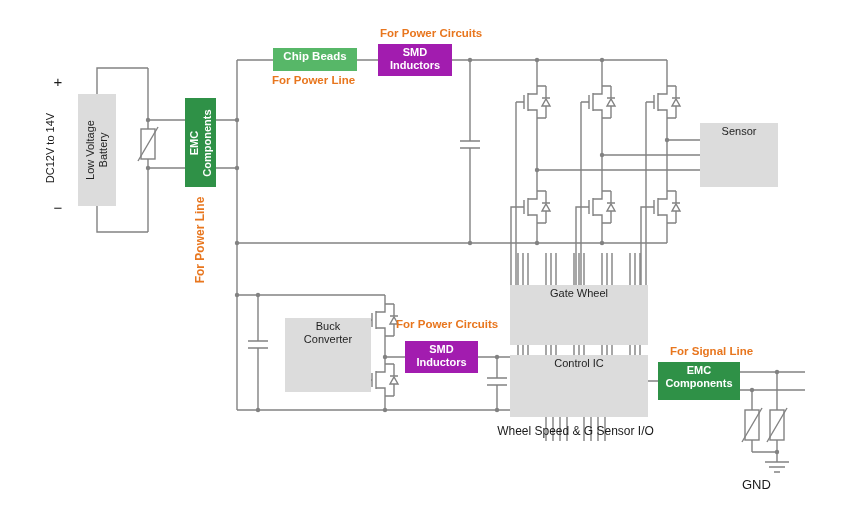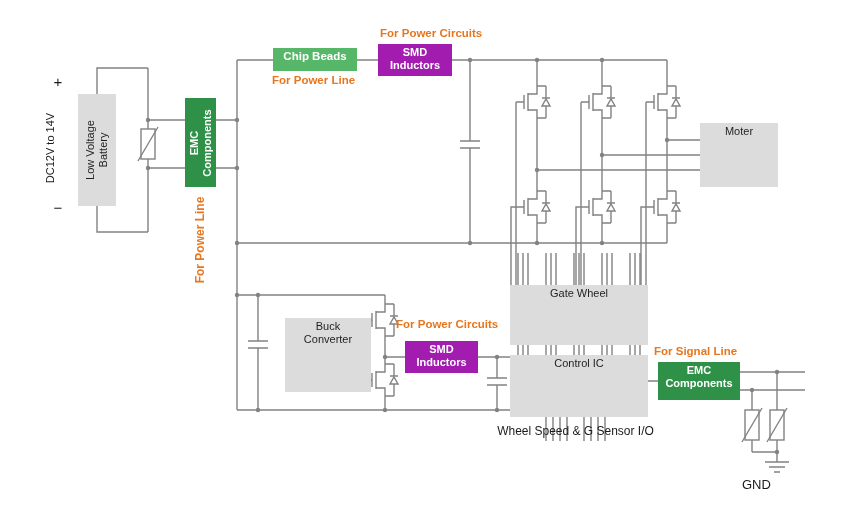--- a/index.html
+++ b/index.html
@@ -120,21 +120,21 @@
 
   <div class="box lgreen" style="left:273px;top:48px;width:84px;height:23px">
     <div>Chip Beads</div>
   </div>
 
   <div class="box blue" style="left:378px;top:44px;width:74px;height:32px">
     <div style="max-width:60px">SMD Inductors</div>
   </div>
 
   <div class="box gray" style="left:700px;top:123px;width:78px;height:64px">
-    <div>Moter</div>
+    <div>Sensor</div>
   </div>
 
   <div class="box gray" style="left:510px;top:285px;width:138px;height:60px">
     <div>Gate Wheel</div>
   </div>
 
   <div class="box gray" style="left:510px;top:355px;width:138px;height:62px">
     <div>Control IC</div>
   </div>
 
@@ -153,18 +153,18 @@
   <div class="txt center" style="left:50px;top:73px;width:16px;font-size:15px">+</div>
   <div class="txt center" style="left:50px;top:199px;width:16px;font-size:15px">−</div>
 
   <div class="vtag" style="left:-10px;top:138px;width:120px;height:20px;font-size:11px">DC12V to 14V</div>
 
   <div class="vtag orangev" style="left:141px;top:230px;width:120px;height:20px">For Power Line</div>
 
   <div class="tag" style="left:272px;top:74px">For Power Line</div>
   <div class="tag" style="left:380px;top:27px">For Power Circuits</div>
   <div class="tag" style="left:396px;top:318px">For Power Circuits</div>
-  <div class="tag" style="left:654px;top:345px">For Signal Line</div>
+  <div class="tag" style="left:670px;top:345px">For Signal Line</div>
 
   <div class="txt center" style="left:488px;top:424px;width:175px;font-size:12px">Wheel Speed &amp; G Sensor I/O</div>
   <div class="txt center" style="left:742px;top:477px;width:28px;font-size:13px">GND</div>
 
 </div>
 
 </body></html>

